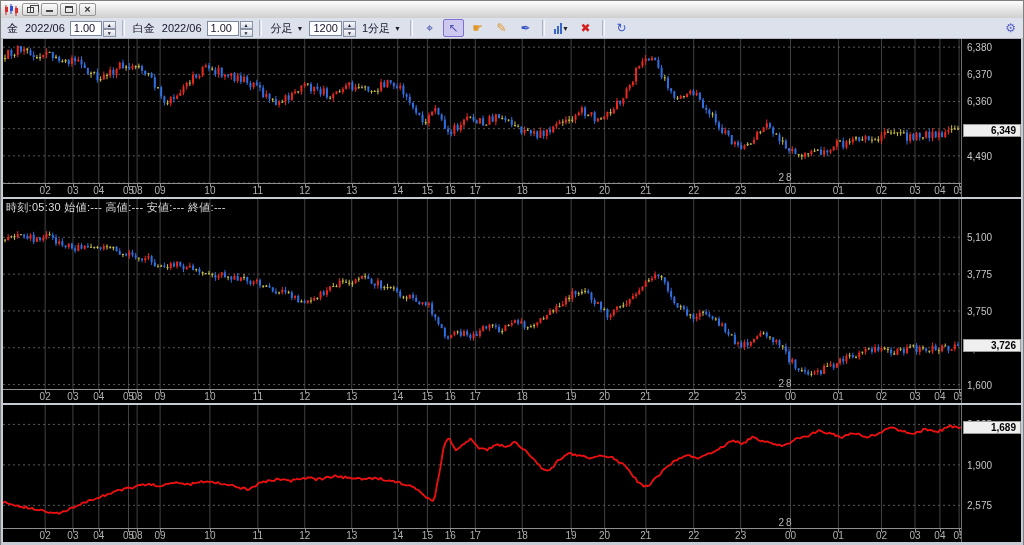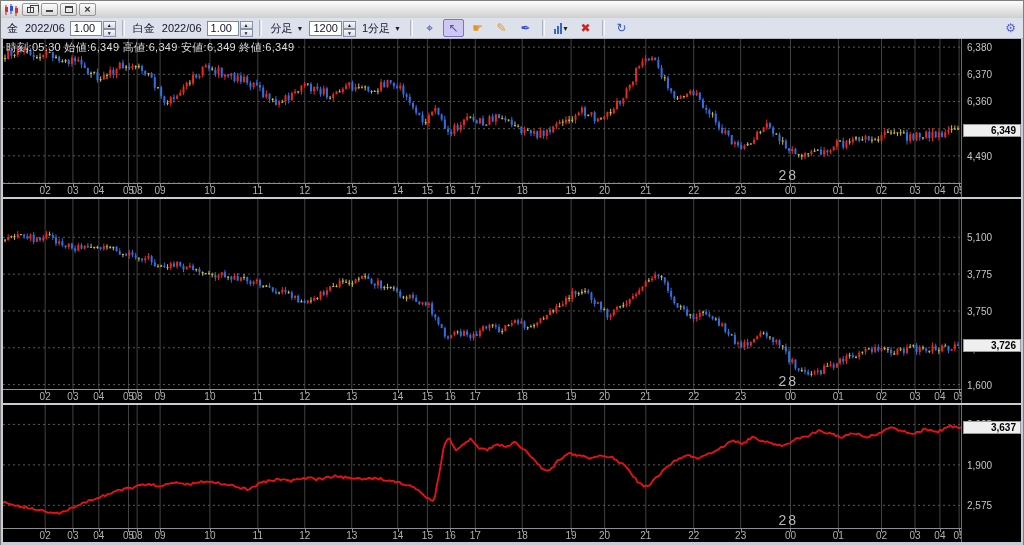--- a/index.html
+++ b/index.html
@@ -53,21 +53,21 @@
   
   .charts { flex:1; background:#c6cbd4; padding:0 2px; display:flex; flex-direction:column; }
   .sep { height:2px; background:#c6cbd4; }
   .bottom-pad { height:4px; background:#c6cbd4; }
   .panel { background:#000; display:grid; grid-template-columns:1fr 60px; grid-template-rows:1fr 14px; }
   .p0 { height:158px; } .p1 { height:204px; } .p2 { height:137px; }
   .plot { grid-column:1; grid-row:1; position:relative; overflow:hidden; background:#000; }
   .plot svg { position:absolute; left:0; top:0; }
   .info-line { position:absolute; left:3px; top:1px; font-size:11px; color:#dedede;
                white-space:nowrap; z-index:5; letter-spacing:0.3px; }
-  .date-label { position:absolute; bottom:0; font-size:14px; color:#b8b8b8; z-index:4; letter-spacing:2px; }
+  .date-label { position:absolute; bottom:0; font-size:10px; color:#b8b8b8; z-index:4; letter-spacing:2px; }
   .xstrip { grid-column:1; grid-row:2; position:relative; background:#000;
             border-top:1px solid #8e8e8e; overflow:hidden; }
   .xlab { position:absolute; top:1px; transform:translateX(-50%); font-size:10px; color:#b2b2b2; }
   .xtick { position:absolute; top:0; width:1px; height:3px; background:#8e8e8e; }
   .yaxis { grid-column:2; grid-row:1/3; position:relative; background:#000; border-left:1px solid #6e6e6e; }
   .ylab { position:absolute; left:5px; font-size:10px; color:#c6c6c6; }
   .curbox { position:absolute; left:1px; width:58px; height:13px; background:#efefef;
             border:1px solid #9a9a9a; color:#000; font-size:10px; font-weight:bold;
             text-align:right; padding-right:4px; line-height:11px; z-index:6; }
 </style>
@@ -158,21 +158,20 @@
     <span class="tsep"></span>
     <span class="tbtn c-blue">↻</span>
     <span class="flex-fill"></span>
     <span class="wrench">⚙</span>
   </div>
 
   <div class="charts">
 
     <div class="panel p0">
       <div class="plot">
-        <div class="info-line">時刻:05:30 始値:6,349 高値:6,349 安値:6,349 終値:6,349</div>
       <svg width="958" height="144">
             <line x1="42.152" y1="0" x2="42.152" y2="144" stroke="#424242" stroke-width="1"></line>
             <line x1="69.934" y1="0" x2="69.934" y2="144" stroke="#424242" stroke-width="1"></line>
             <line x1="95.80000000000001" y1="0" x2="95.80000000000001" y2="144" stroke="#424242" stroke-width="1"></line>
             <line x1="125.498" y1="0" x2="125.498" y2="144" stroke="#424242" stroke-width="1"></line>
             <line x1="134.12" y1="0" x2="134.12" y2="144" stroke="#424242" stroke-width="1"></line>
             <line x1="157.112" y1="0" x2="157.112" y2="144" stroke="#424242" stroke-width="1"></line>
             <line x1="206.928" y1="0" x2="206.928" y2="144" stroke="#424242" stroke-width="1"></line>
             <line x1="254.828" y1="0" x2="254.828" y2="144" stroke="#424242" stroke-width="1"></line>
             <line x1="301.77" y1="0" x2="301.77" y2="144" stroke="#424242" stroke-width="1"></line>
@@ -864,20 +863,21 @@
           <span class="xtick" style="left: 936.924px;"></span>
           <span class="xlab" style="left: 956.084px;">05</span>
           <span class="xtick" style="left: 956.084px;"></span>
         </div>
     </div>
 
     <div class="sep"></div>
 
     <div class="panel p1">
       <div class="plot">
+        <div class="info-line">時刻:05:30 始値:--- 高値:--- 安値:--- 終値:---</div>
       <svg width="958" height="190">
             <line x1="42.152" y1="0" x2="42.152" y2="190" stroke="#424242" stroke-width="1"></line>
             <line x1="69.934" y1="0" x2="69.934" y2="190" stroke="#424242" stroke-width="1"></line>
             <line x1="95.80000000000001" y1="0" x2="95.80000000000001" y2="190" stroke="#424242" stroke-width="1"></line>
             <line x1="125.498" y1="0" x2="125.498" y2="190" stroke="#424242" stroke-width="1"></line>
             <line x1="134.12" y1="0" x2="134.12" y2="190" stroke="#424242" stroke-width="1"></line>
             <line x1="157.112" y1="0" x2="157.112" y2="190" stroke="#424242" stroke-width="1"></line>
             <line x1="206.928" y1="0" x2="206.928" y2="190" stroke="#424242" stroke-width="1"></line>
             <line x1="254.828" y1="0" x2="254.828" y2="190" stroke="#424242" stroke-width="1"></line>
             <line x1="301.77" y1="0" x2="301.77" y2="190" stroke="#424242" stroke-width="1"></line>
@@ -1602,21 +1602,21 @@
             <line x1="936.924" y1="0" x2="936.924" y2="123" stroke="#424242" stroke-width="1"></line>
             <line x1="956.084" y1="0" x2="956.084" y2="123" stroke="#424242" stroke-width="1"></line>
             <line x1="0" y1="100.34210526315789" x2="958" y2="100.34210526315789" stroke="#5a5a5a" stroke-width="1" stroke-dasharray="2,3"></line>
             <line x1="0" y1="59.88157894736842" x2="958" y2="59.88157894736842" stroke="#5a5a5a" stroke-width="1" stroke-dasharray="2,3"></line>
             <line x1="0" y1="19.42105263157895" x2="958" y2="19.42105263157895" stroke="#5a5a5a" stroke-width="1" stroke-dasharray="2,3"></line>
             <path d="M0.0,97.9L2.1,96.6L4.2,98.2L6.3,99.1L8.3,99.2L10.4,100.2L12.5,100.8L14.6,100.3L16.7,102.0L18.8,101.7L20.9,103.0L23.0,101.2L25.0,103.7L27.1,103.7L29.2,103.0L31.3,104.9L33.4,104.8L35.5,105.4L37.6,104.6L39.7,105.1L41.7,106.3L43.8,107.1L45.9,107.8L48.0,107.3L50.1,108.0L52.2,107.8L54.3,107.5L56.4,108.9L58.4,107.2L60.5,106.1L62.6,106.4L64.7,105.5L66.8,103.1L68.9,102.4L71.0,102.8L73.1,101.3L75.1,100.4L77.2,99.8L79.3,97.7L81.4,97.5L83.5,97.5L85.6,95.1L87.7,94.8L89.7,95.3L91.8,94.2L93.9,93.2L96.0,93.2L98.1,91.5L100.2,90.1L102.3,91.2L104.4,89.1L106.4,88.9L108.5,88.5L110.6,86.6L112.7,86.2L114.8,84.8L116.9,84.9L119.0,85.7L121.1,83.4L123.1,83.0L125.2,82.5L127.3,82.9L129.4,83.6L131.5,82.0L133.6,80.9L135.7,80.0L137.8,80.0L139.8,79.2L141.9,80.5L144.0,79.7L146.1,78.8L148.2,80.2L150.3,79.0L152.4,81.1L154.4,81.4L156.5,81.4L158.6,81.2L160.7,80.3L162.8,78.9L164.9,78.8L167.0,78.5L169.1,77.8L171.1,78.3L173.2,77.1L175.3,77.8L177.4,78.3L179.5,78.3L181.6,79.7L183.7,78.6L185.8,78.9L187.8,80.2L189.9,77.6L192.0,78.3L194.1,77.5L196.2,77.6L198.3,75.9L200.4,77.5L202.5,76.8L204.5,76.5L206.6,77.1L208.7,76.5L210.8,77.6L212.9,78.5L215.0,77.1L217.1,78.9L219.2,79.5L221.2,79.0L223.3,79.7L225.4,80.3L227.5,79.9L229.6,79.8L231.7,81.3L233.8,82.4L235.8,82.4L237.9,83.9L240.0,82.5L242.1,82.8L244.2,85.2L246.3,84.5L248.4,82.5L250.5,81.7L252.5,81.6L254.6,79.2L256.7,77.4L258.8,77.4L260.9,76.2L263.0,77.4L265.1,75.1L267.2,75.5L269.2,75.8L271.3,76.0L273.4,73.6L275.5,74.0L277.6,75.1L279.7,74.4L281.8,74.4L283.9,75.1L285.9,75.2L288.0,76.9L290.1,74.3L292.2,74.7L294.3,73.7L296.4,74.5L298.5,73.8L300.5,72.9L302.6,74.0L304.7,72.4L306.8,72.5L308.9,72.5L311.0,73.5L313.1,75.3L315.2,73.2L317.2,73.2L319.3,74.7L321.4,73.3L323.5,71.7L325.6,71.9L327.7,72.8L329.8,72.1L331.9,70.2L333.9,71.3L336.0,72.2L338.1,71.1L340.2,73.4L342.3,71.4L344.4,72.9L346.5,72.5L348.6,73.7L350.6,73.3L352.7,73.7L354.8,72.8L356.9,73.1L359.0,74.8L361.1,73.7L363.2,74.2L365.3,73.0L367.3,72.9L369.4,74.3L371.5,72.5L373.6,73.3L375.7,74.5L377.8,72.8L379.9,75.1L381.9,75.7L384.0,75.8L386.1,75.3L388.2,76.1L390.3,75.7L392.4,77.7L394.5,76.9L396.6,76.8L398.6,79.6L400.7,79.5L402.8,80.3L404.9,80.4L407.0,80.2L409.1,81.7L411.2,82.4L413.3,84.5L415.3,85.0L417.4,87.1L419.5,89.0L421.6,91.1L423.7,93.0L425.8,93.2L427.9,95.1L430.0,95.8L432.0,91.5L434.1,79.0L436.2,69.1L438.3,56.9L440.4,43.6L442.5,37.4L444.6,34.2L446.6,33.5L448.7,38.4L450.8,41.7L452.9,45.4L455.0,43.7L457.1,42.1L459.2,39.9L461.3,38.9L463.3,36.8L465.4,36.2L467.5,33.4L469.6,35.9L471.7,38.5L473.8,40.5L475.9,43.7L478.0,43.3L480.0,43.3L482.1,43.9L484.2,45.5L486.3,42.7L488.4,43.1L490.5,40.7L492.6,40.1L494.7,39.2L496.7,40.9L498.8,39.7L500.9,41.6L503.0,41.8L505.1,40.9L507.2,40.6L509.3,38.1L511.4,36.8L513.4,37.6L515.5,40.5L517.6,42.5L519.7,44.1L521.8,44.7L523.9,46.9L526.0,49.6L528.0,51.9L530.1,53.3L532.2,55.5L534.3,58.7L536.4,59.9L538.5,63.6L540.6,64.3L542.7,65.2L544.7,65.5L546.8,64.8L548.9,62.7L551.0,61.7L553.1,57.2L555.2,54.9L557.3,54.8L559.4,53.3L561.4,50.9L563.5,49.8L565.6,48.2L567.7,47.8L569.8,50.1L571.9,49.3L574.0,51.0L576.1,50.0L578.1,50.9L580.2,50.6L582.3,51.6L584.4,52.8L586.5,53.5L588.6,53.0L590.7,52.3L592.7,51.6L594.8,51.3L596.9,50.3L599.0,50.8L601.1,51.1L603.2,51.8L605.3,52.5L607.4,51.9L609.4,51.9L611.5,54.5L613.6,54.9L615.7,57.8L617.8,57.9L619.9,58.7L622.0,60.7L624.1,63.1L626.1,65.3L628.2,68.8L630.3,72.0L632.4,72.6L634.5,77.4L636.6,77.7L638.7,79.2L640.8,81.6L642.8,80.7L644.9,81.0L647.0,80.1L649.1,76.6L651.2,73.9L653.3,72.0L655.4,71.2L657.5,69.4L659.5,65.5L661.6,63.8L663.7,61.8L665.8,60.8L667.9,59.8L670.0,56.6L672.1,55.4L674.1,55.4L676.2,53.2L678.3,53.2L680.4,51.6L682.5,50.8L684.6,50.1L686.7,50.2L688.8,52.0L690.8,51.8L692.9,52.8L695.0,53.7L697.1,52.5L699.2,51.2L701.3,50.5L703.4,49.6L705.5,48.2L707.5,48.6L709.6,47.6L711.7,46.4L713.8,45.1L715.9,44.1L718.0,41.9L720.1,42.2L722.2,40.8L724.2,38.3L726.3,36.6L728.4,36.5L730.5,35.4L732.6,37.2L734.7,36.2L736.8,38.0L738.8,39.2L740.9,37.4L743.0,37.6L745.1,34.0L747.2,34.3L749.3,31.6L751.4,32.4L753.5,33.4L755.5,35.3L757.6,36.3L759.7,35.7L761.8,37.0L763.9,36.3L766.0,37.4L768.1,37.7L770.2,39.3L772.2,39.1L774.3,40.3L776.4,39.4L778.5,41.1L780.6,40.4L782.7,39.3L784.8,38.7L786.9,38.3L788.9,36.5L791.0,35.2L793.1,33.2L795.2,33.2L797.3,33.3L799.4,31.8L801.5,31.3L803.6,31.7L805.6,31.5L807.7,29.3L809.8,27.4L811.9,28.2L814.0,26.6L816.1,25.1L818.2,26.1L820.2,27.3L822.3,28.2L824.4,28.7L826.5,27.6L828.6,28.9L830.7,28.7L832.8,31.2L834.9,30.3L836.9,32.4L839.0,32.9L841.1,31.2L843.2,29.8L845.3,30.1L847.4,28.3L849.5,28.6L851.6,28.9L853.6,29.1L855.7,28.5L857.8,30.3L859.9,31.6L862.0,31.6L864.1,32.7L866.2,31.9L868.3,29.8L870.3,30.2L872.4,30.6L874.5,29.3L876.6,27.6L878.7,27.6L880.8,25.4L882.9,23.9L884.9,23.6L887.0,22.5L889.1,22.5L891.2,22.8L893.3,24.0L895.4,25.8L897.5,25.3L899.6,26.6L901.6,25.9L903.7,27.8L905.8,28.0L907.9,28.7L910.0,28.9L912.1,28.5L914.2,26.7L916.3,27.0L918.3,26.8L920.4,23.9L922.5,23.6L924.6,25.6L926.7,24.8L928.8,25.2L930.9,26.5L933.0,26.5L935.0,27.4L937.1,24.7L939.2,25.9L941.3,22.9L943.4,22.6L945.5,21.7L947.6,20.3L949.7,22.6L951.7,21.3L953.8,21.9L955.9,23.2L958.0,22.3" fill="none" stroke="#ee1010" stroke-width="1.8" stroke-linejoin="round"></path>
           </svg>
           <span class="date-label" style="left: 775.476px;">28</span>
         </div>
       <div class="yaxis">
-        <div class="curbox" style="top: 15.6579px;">3,637</div>
+        <div class="curbox" style="top: 15.6579px;">1,689</div>
       <span class="ylab" style="top: 95.3421px;">2,575</span>
           <span class="ylab" style="top: 54.8816px;">1,900</span>
           <span class="ylab" style="top: 14.4211px;">2,625</span>
         </div>
       <div class="xstrip">
           <span class="xlab" style="left: 42.152px;">02</span>
           <span class="xtick" style="left: 42.152px;"></span>
           <span class="xlab" style="left: 69.934px;">03</span>
           <span class="xtick" style="left: 69.934px;"></span>
           <span class="xlab" style="left: 95.8px;">04</span>

